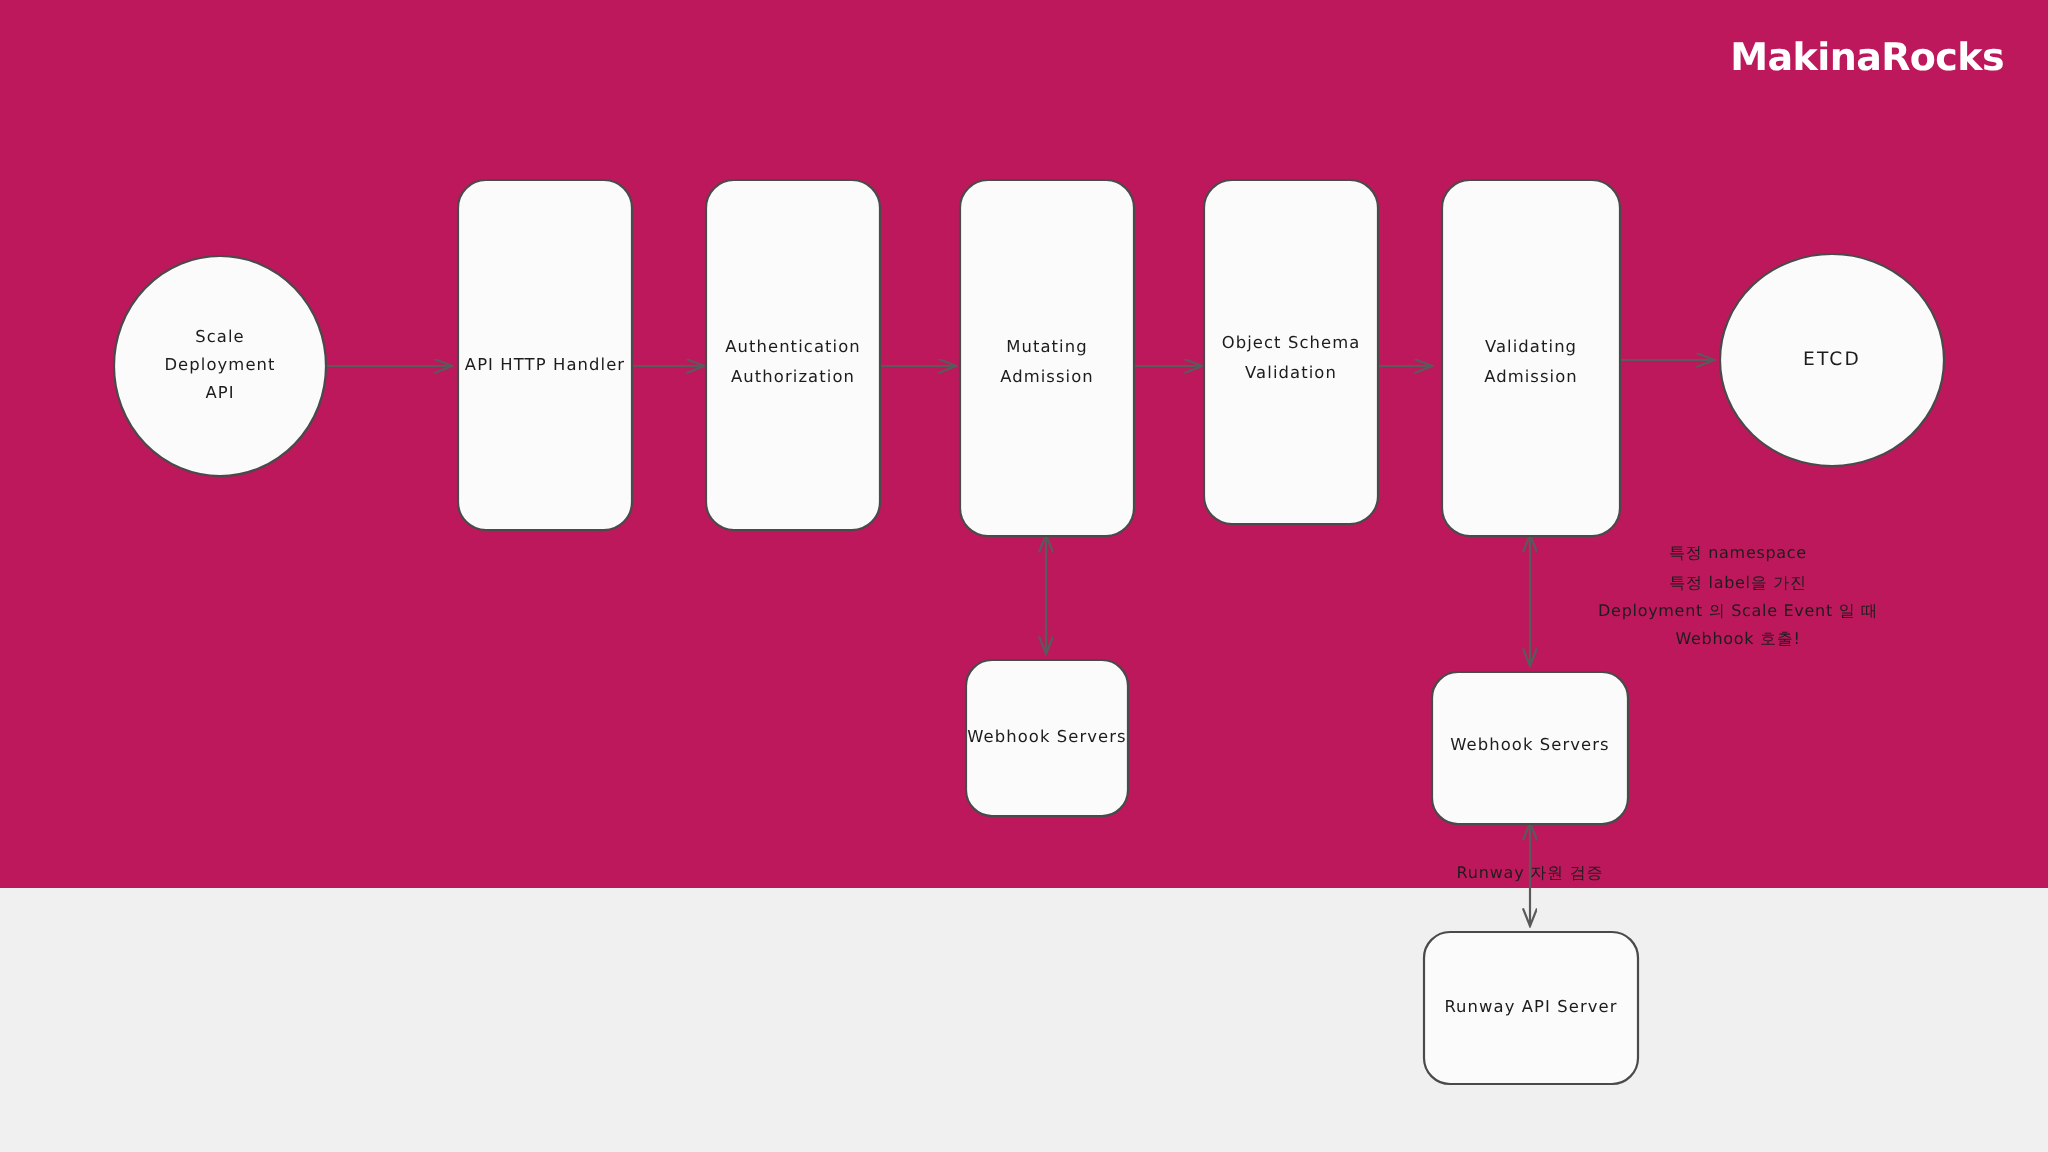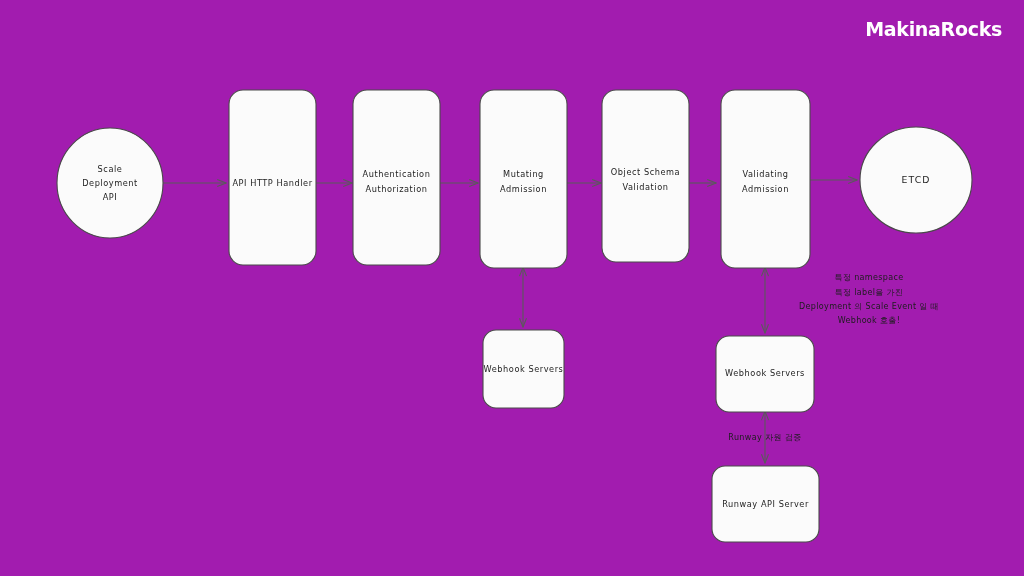--- a/index.html
+++ b/index.html
@@ -10,22 +10,22 @@
   body {
     width: 1024px;
     height: 576px;
     background: #f0f0f0;
     font-family: "DejaVu Sans", sans-serif;
     overflow: hidden;
   }
   #canvas {
     position: relative;
     width: 1024px;
-    height: 576px;
-    background: #a21caf;
+    height: 444px;
+    background: #be185d;
   }
   svg#diagram {
     position: absolute;
     left: 0;
     top: 0;
     width: 1024px;
     height: 576px;
     display: block;
   }
   .node-shape {

